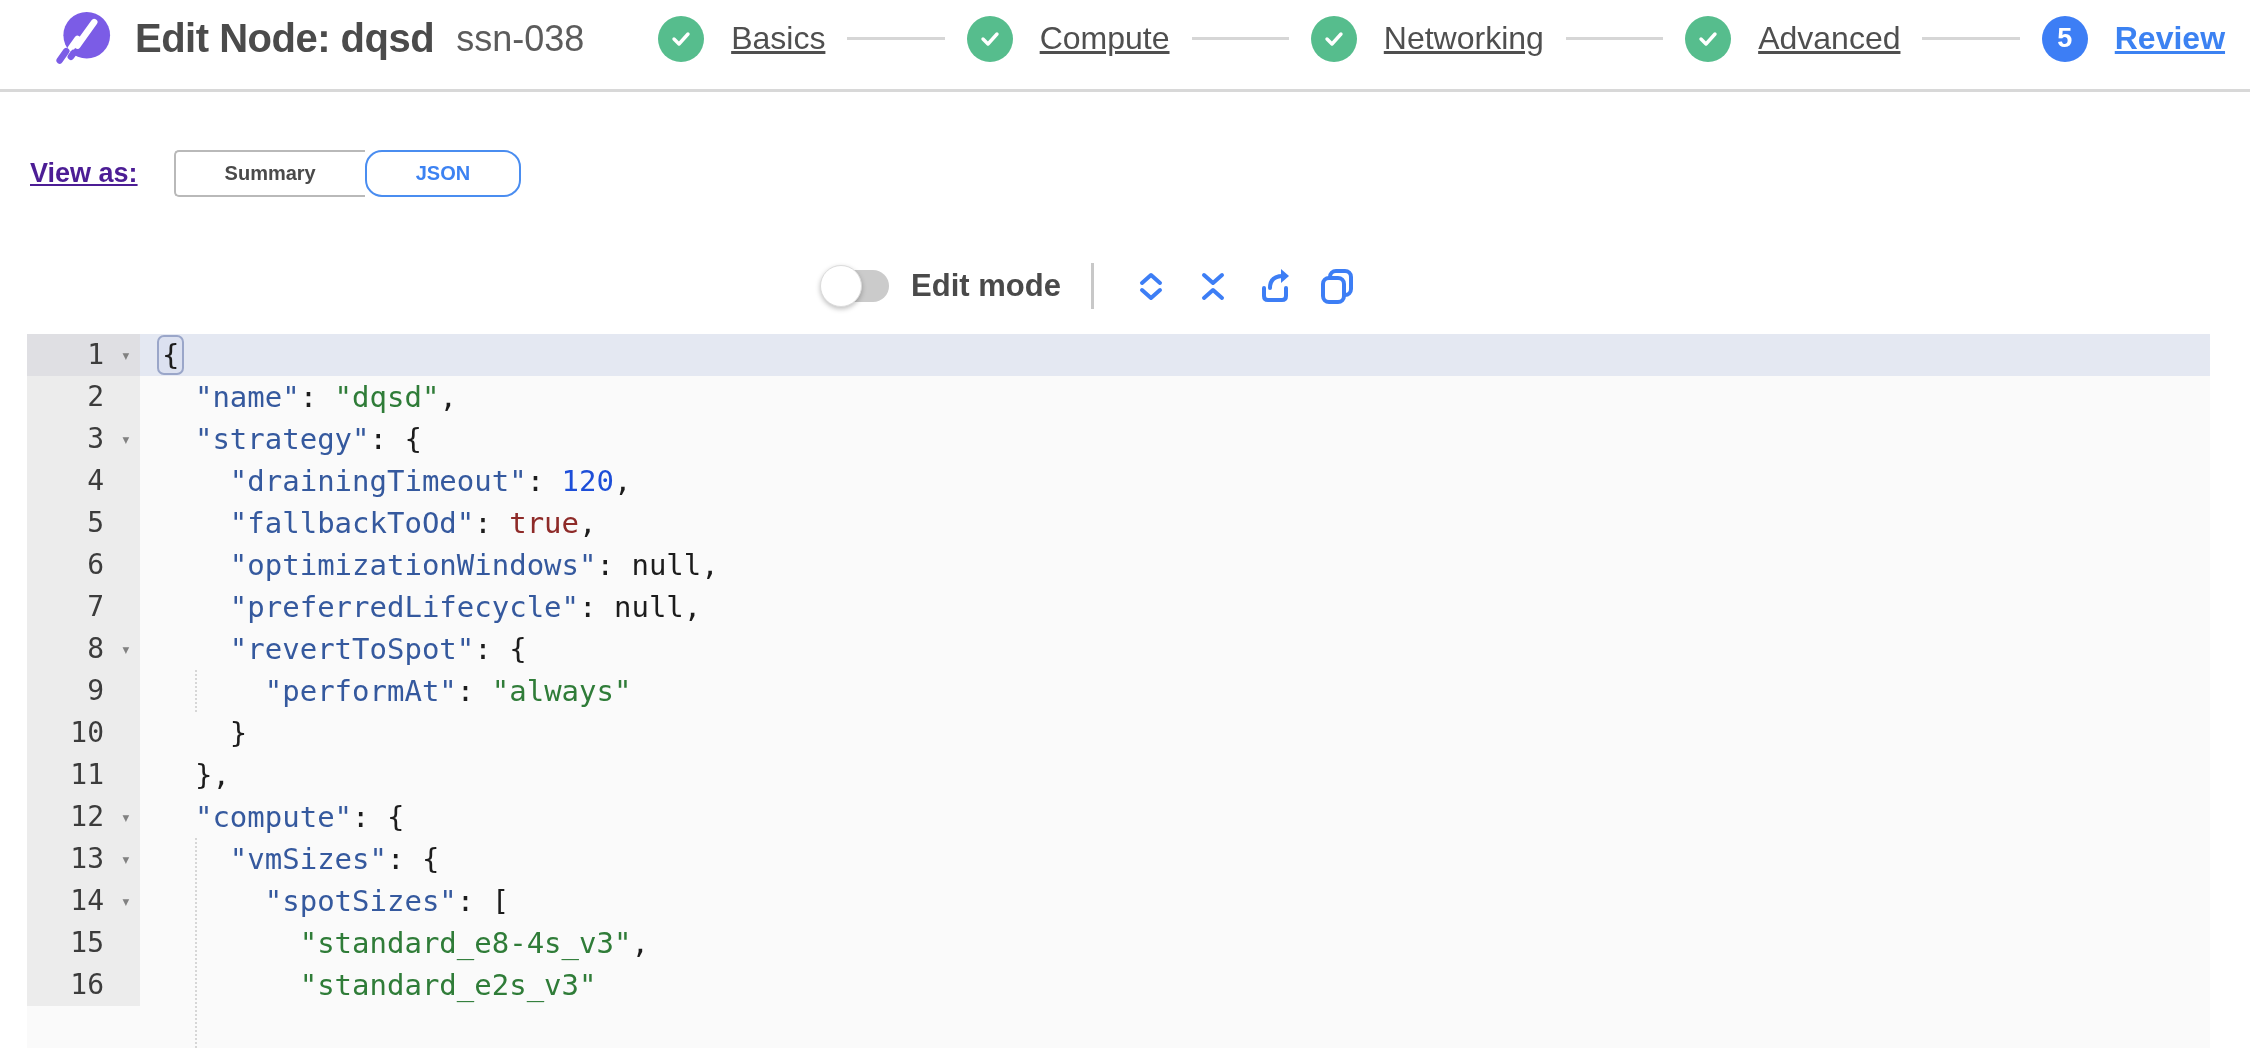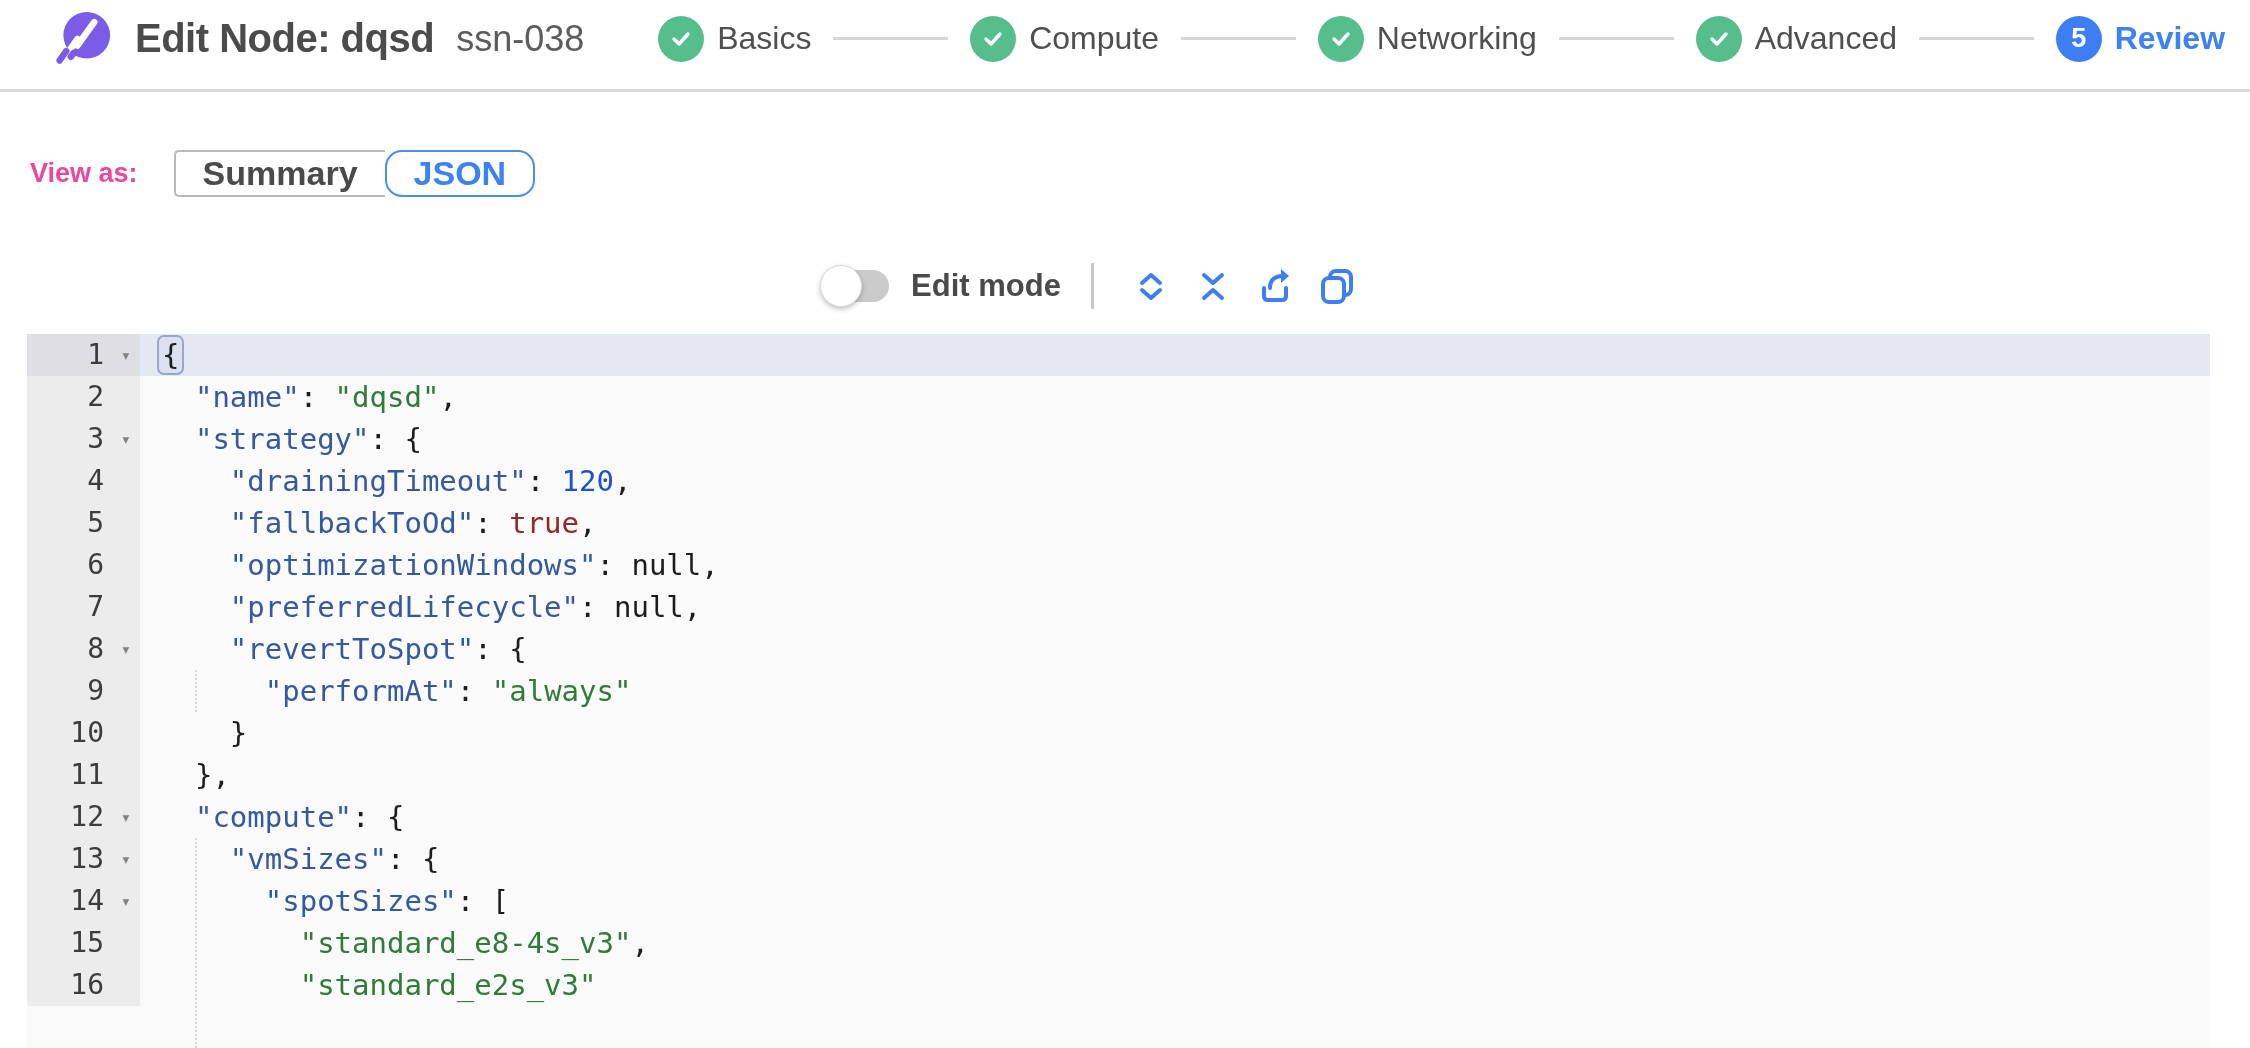--- a/index.html
+++ b/index.html
@@ -12,28 +12,28 @@
   .logo { width:56px; height:56px; flex:0 0 auto; }
   .title { font-size:40px; font-weight:700; color:#4b4b4b; margin-left:24px;
            white-space:nowrap; letter-spacing:-0.5px; }
   .subtitle { font-size:36px; color:#5c5c5c; margin-left:22px; width:182px;
               overflow:hidden; white-space:nowrap; flex:0 0 auto; }
   .stepper { display:flex; align-items:center; flex:1; margin-left:20px; }
   .step { display:flex; align-items:center; flex:0 0 auto; }
   .step-circle { width:46px; height:46px; border-radius:50%; background:#56bd8d;
                  display:flex; align-items:center; justify-content:center; flex:0 0 auto; }
   .step-circle.current { background:#3d7ef5; color:#fff; font-size:27px; font-weight:700; }
-  .step-label { font-size:32px; color:#4f4f4f; margin-left:13px; white-space:nowrap; }
+  .step-label { font-size:32px; color:#4f4f4f; margin-left:27px; white-space:nowrap;text-decoration:underline; }
   .step.current .step-label { color:#3c82f2; font-weight:700; }
   .connector { height:3px; background:#d6d6d6; flex:1 1 40px; margin:0 22px; min-width:40px; }
 
   
   .viewas { display:flex; align-items:center; margin:58px 0 0 30px; }
-  .viewas-label { font-size:27px; font-weight:700; color:#ec4899; margin-right:36px; }
-  .seg-btn { height:47px; padding:0 27px; background:#fff; font-size:34px; font-weight:700;
+  .viewas-label { font-size:27px; font-weight:700; color:#4c1d95; margin-right:36px;text-decoration:underline; }
+  .seg-btn { height:47px; padding:0 49px; background:#fff; font-size:20px; font-weight:700;
              display:flex; align-items:center; cursor:pointer; }
   .seg-btn.summary { border:2px solid #b9b9b9; border-radius:5px 0 0 5px; border-right:none;
                      color:#4a4a4a; }
   .seg-btn.json { border:2px solid #4a8df0; border-radius:17px; color:#3c82f2; }
 
   
   .toolbar { display:flex; justify-content:center; align-items:center;
              margin-top:64px; padding-right:59px; height:50px; }
   .toggle { width:66px; height:32px; background:#cbcbcb; border-radius:16px;
             position:relative; margin-right:22px; cursor:pointer; flex:0 0 auto; }

